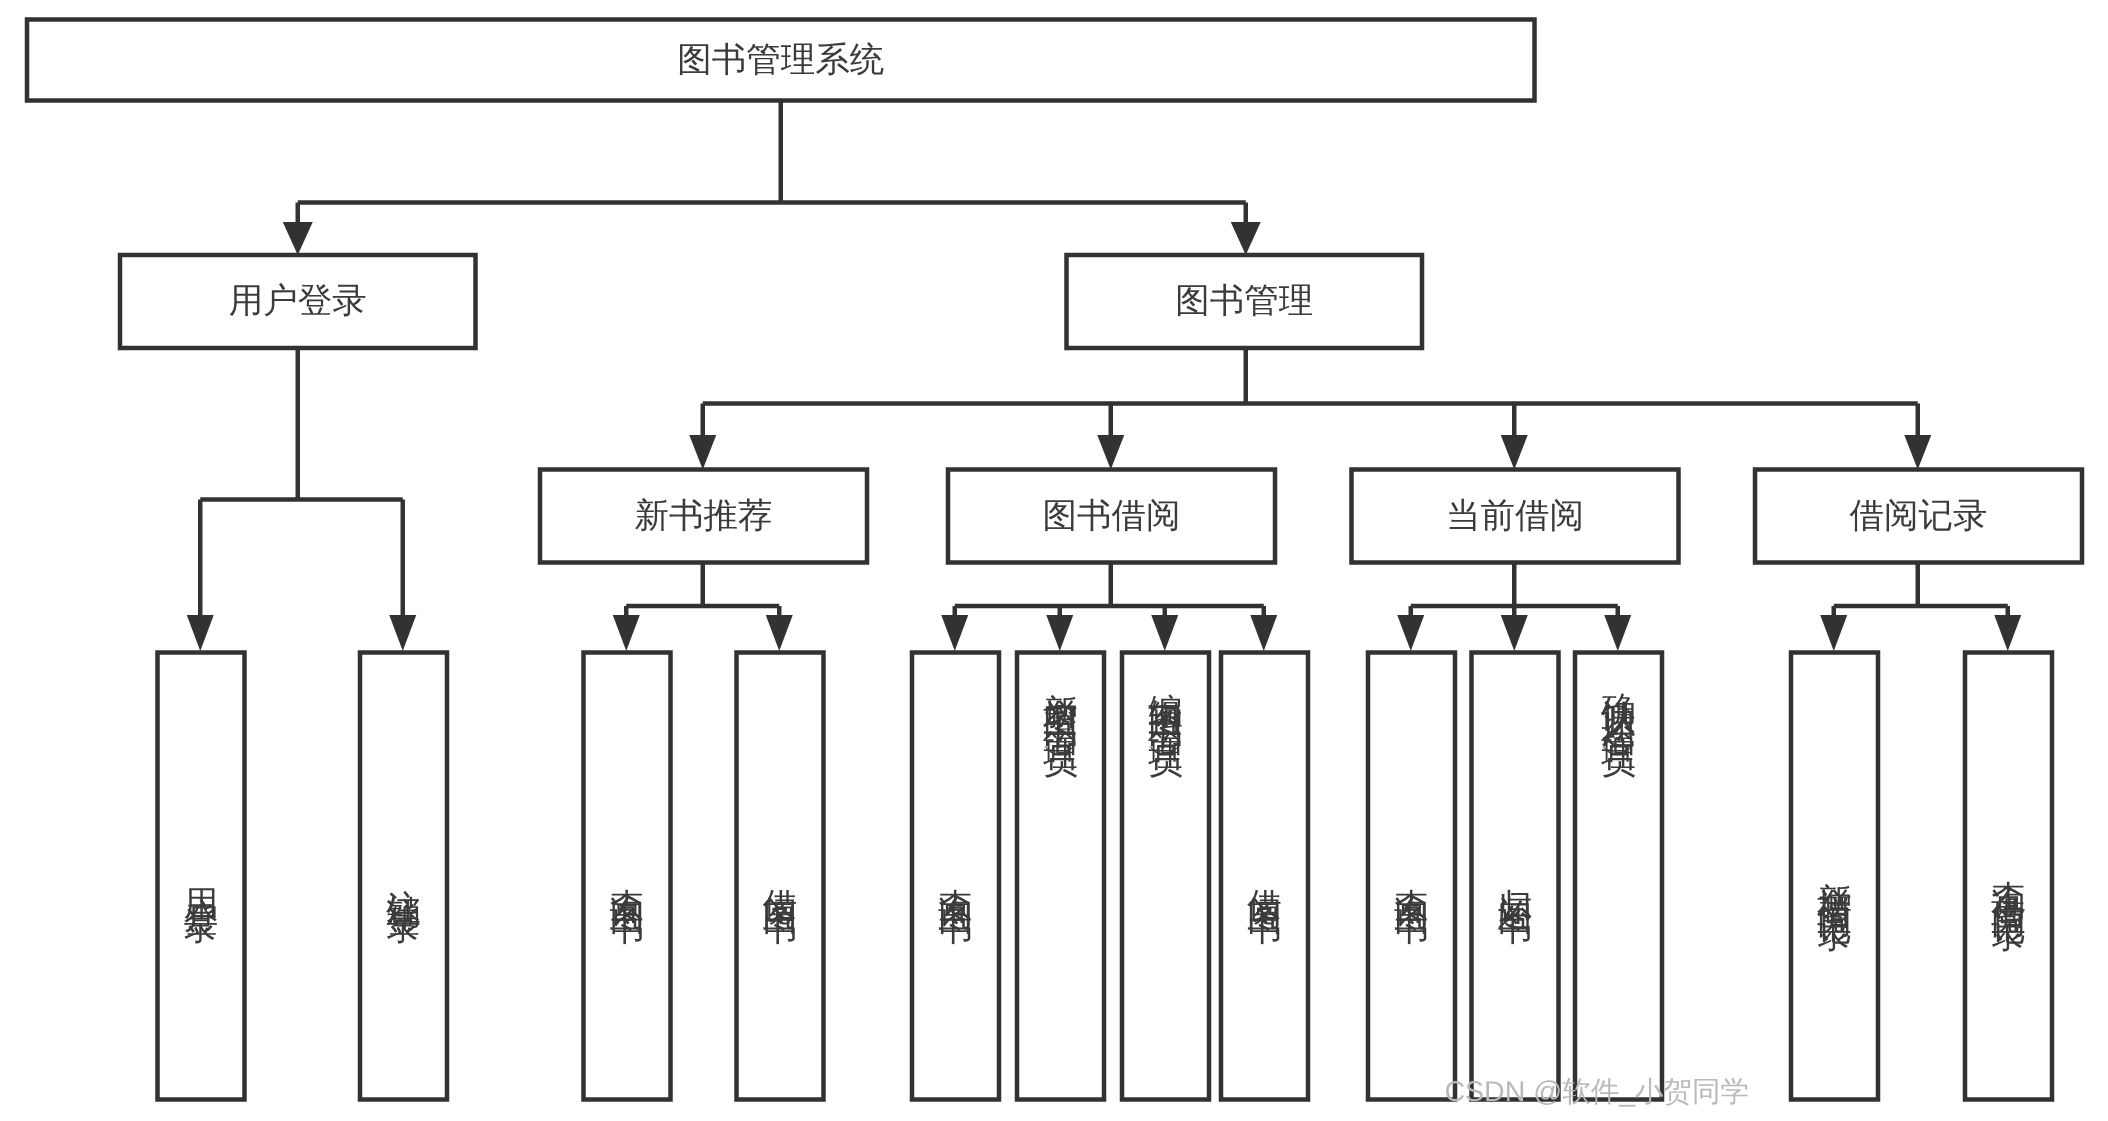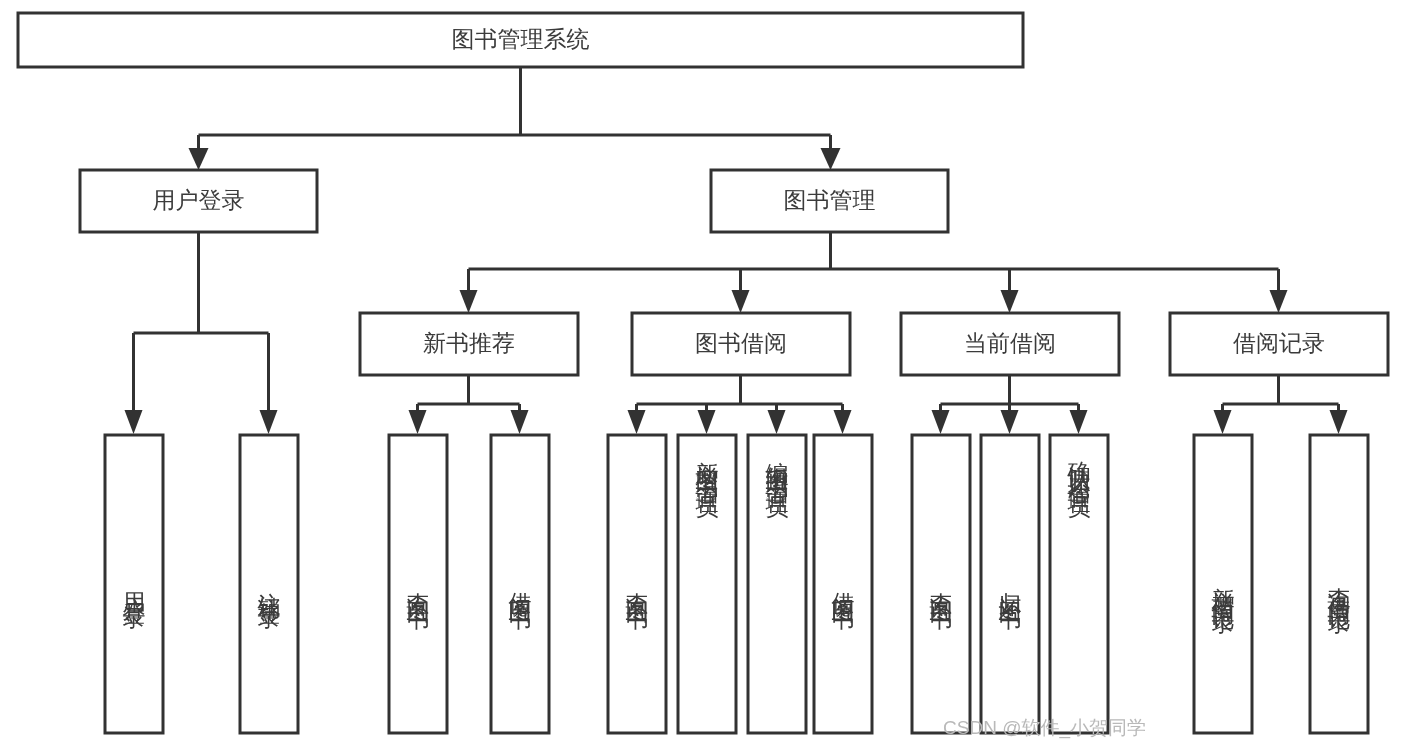--- a/index.html
+++ b/index.html
@@ -59,21 +59,21 @@
     color: #3b3b3b;
     letter-spacing: 5px;
     display: flex;
     align-items: center;
     justify-content: flex-start;
     text-align: left;
     pointer-events: none;
   }
   .watermark {
     position: absolute;
-    right: 26px;
+    right: 6px;
     bottom: 6px;
     font-family: "Liberation Sans", "DejaVu Sans", sans-serif;
     font-size: 19px;
     color: #b9b9b9;
     white-space: nowrap;
   }
 </style>
 </head>
 <body>
 

